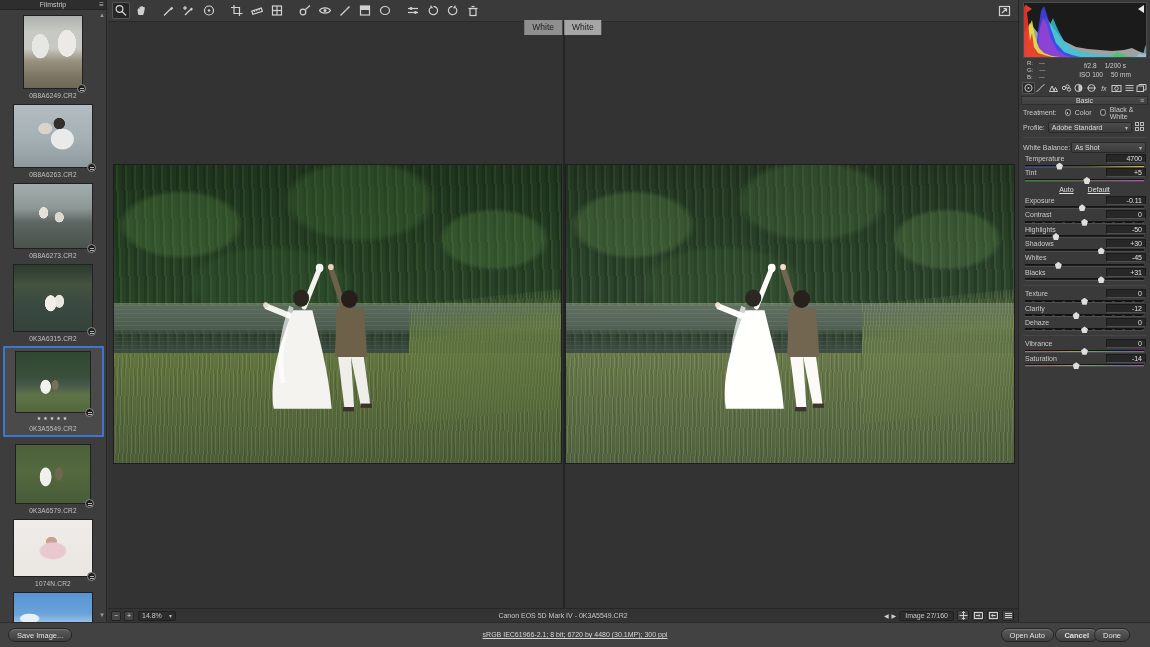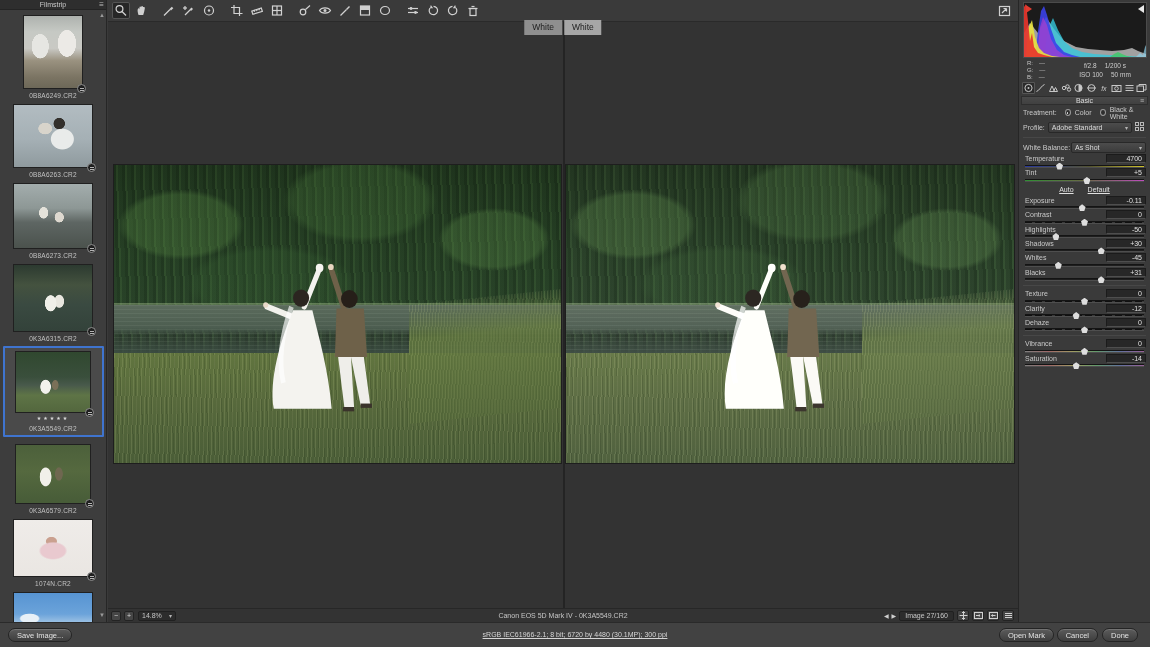--- a/index.html
+++ b/index.html
@@ -146,22 +146,22 @@
   .track.sat { background:linear-gradient(90deg,#7d7d7d 0%,#a06868 20%,#a09b62 40%,#639a6b 60%,#62719e 80%,#985f98 100%); }
   .thumbp { position:absolute; top:-3px; width:7px; height:7px; background:#dedede; clip-path:polygon(50% 0,100% 38%,80% 100%,20% 100%,0 38%); cursor:grab; }
   .auto-row { height:10px; justify-content:center; gap:14px; margin:2px 0 1px 0; }
   .linklike { font-size:7px; color:#e0e0e0; text-decoration:underline; cursor:pointer; }
   
   #bottombar { position:absolute; left:0; right:0; bottom:0; height:25px; background:#424242; border-top:1px solid #2a2a2a; }
   .btn { position:absolute; top:5px; height:14px; border-radius:7px; background:linear-gradient(180deg,#5c5c5c,#3e3e3e); border:1px solid #242424; box-shadow:inset 0 1px 0 rgba(255,255,255,.15); color:#e2e2e2; font-size:7.5px; display:flex; align-items:center; justify-content:center; padding:0 8px; cursor:pointer; }
   #save-btn { left:8px; }
   #workflow-link { position:absolute; left:0; right:0; top:8px; text-align:center; font-size:7px; color:#d5d5d5; text-decoration:underline; cursor:pointer; }
   #open-btn { right:96px; }
-  #cancel-btn { right:52px; }
-  #done-btn { right:12px; }
+  #cancel-btn { right:52px;font-weight:bold; }
+  #done-btn { right:20px; }
 </style>
 </head>
 <body>
 
 <div id="app">
 
   <div id="filmstrip">
     <div class="fs-header">
       <span>Filmstrip</span>
       <span class="fs-menu">≡</span>
@@ -676,18 +676,18 @@
         <span class="track sat">
             <span class="thumbp" style="left: calc(43% - 3.5px);"></span>
           </span>
       </div>
     </div>
   </div>
 
   <div id="bottombar">
     <span id="save-btn" class="btn">Save Image...</span>
     <span id="workflow-link">sRGB IEC61966-2.1; 8 bit; 6720 by 4480 (30.1MP); 300 ppi</span>
-    <span id="open-btn" class="btn">Open Mark</span>
+    <span id="open-btn" class="btn">Open Auto</span>
     <span id="cancel-btn" class="btn">Cancel</span>
     <span id="done-btn" class="btn">Done</span>
   </div>
 
 </div>
 
 </body></html>

